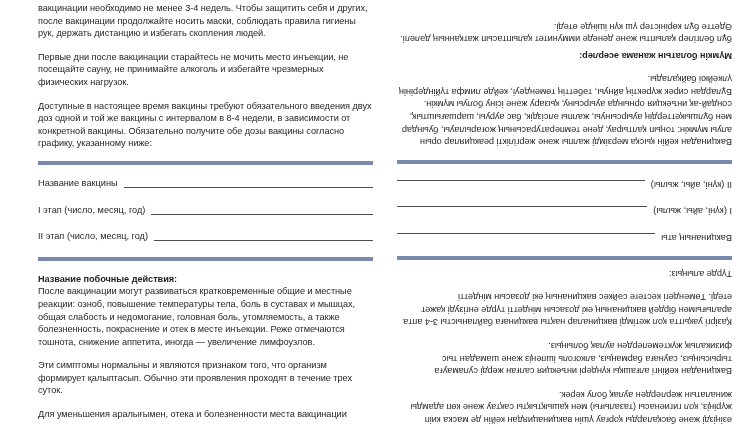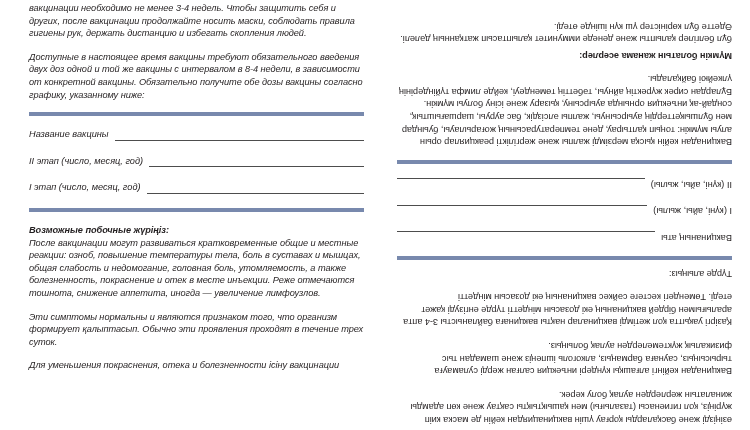--- a/index.html
+++ b/index.html
@@ -23,23 +23,22 @@
     overflow: hidden;
   }
   .column {
     position: absolute;
     top: 0;
     width: 375px;
     height: 430px;
     box-sizing: border-box;
   }
   .column-ru {
-    left: 7px;
+    left: 16px;
     padding: 0 18px 0 22px;
-    font-style: italic;
   }
   .column-kk {
     left: 375px;
     padding: 0 22px 0 18px;
     transform: rotate(180deg);
   }
   .flow {
     position: relative;
     width: 100%;
   }
@@ -71,21 +70,21 @@
     height: 4px;
     background: #7889ad;
     margin: 7px 0 12px 0;
     width: 100%;
   }
   .rule.rule-tight-top {
     margin-top: 6px;
   }
   .field-row {
     display: flex;
-    align-items: flex-end;
+    align-items: center;
     margin: 0 0 14px 0;
     width: 100%;
   }
   .field-label {
     font-size: 9.2px;
     line-height: 12.6px;
     white-space: nowrap;
     flex: 0 0 auto;
   }
   .field-line {
@@ -102,53 +101,54 @@
 </head>
 <body>
 
 <div class="page">
 
   <div class="column column-ru">
     <div class="flow flow-ru">
 
       <p>вакцинации необходимо не менее 3-4 недель. Чтобы защитить себя и других, после вакцинации продолжайте носить маски, соблюдать правила гигиены рук, держать дистанцию и избегать скопления людей.</p>
 
+      <p>Первые дни после вакцинации старайтесь не мочить место инъекции, не посещайте сауну, не принимайте алкоголь и избегайте чрезмерных физических нагрузок.</p>
 
       <p>Доступные в настоящее время вакцины требуют обязательного введения двух доз одной и той же вакцины с интервалом в 8-4 недели, в зависимости от конкретной вакцины. Обязательно получите обе дозы вакцины согласно графику, указанному ниже:</p>
 
       <div class="rule"></div>
 
       <div class="fields-block">
 
         <div class="field-row">
           <span class="field-label">Название вакцины</span>
           <span class="field-line"></span>
         </div>
 
         <div class="field-row">
-          <span class="field-label">II этап (число, месяц, год)</span>
+          <span class="field-label">I этап (число, месяц, год)</span>
           <span class="field-line"></span>
         </div>
 
         <div class="field-row">
-          <span class="field-label">I этап (число, месяц, год)</span>
+          <span class="field-label">II этап (число, месяц, год)</span>
           <span class="field-line"></span>
         </div>
 
       </div>
 
       <div class="rule rule-tight-top"></div>
 
-      <p class="section-head">Возможные побочные жүріңіз:</p>
+      <p class="section-head">Название побочные действия:</p>
 
       <p>После вакцинации могут развиваться кратковременные общие и местные реакции: озноб, повышение температуры тела, боль в суставах и мышцах, общая слабость и недомогание, головная боль, утомляемость, а также болезненность, покраснение и отек в месте инъекции. Реже отмечаются тошнота, снижение аппетита, иногда — увеличение лимфоузлов.</p>
 
       <p>Эти симптомы нормальны и являются признаком того, что организм формирует қалыптасып. Обычно эти проявления проходят в течение трех суток.</p>
 
-      <p class="tight">Для уменьшения покраснения, отека и болезненности ісіну вакцинации</p>
+      <p class="tight">Для уменьшения аралығымен, отека и болезненности места вакцинации</p>
 
     </div>
   </div>
 
   <div class="column column-kk">
     <div class="flow flow-kk">
 
       <p>өзіңізді және басқаларды қорғау үшін вакцинациядан кейін де маска киіп жүріңіз, қол гигиенасы (тазалығы) мен қашықтықты сақтау және көп адамды жиналатын жерлерден аулақ болу керек.</p>
 
       <p>Вакцинадан кейінгі алғашқы күндері инъекция салған жерді суламауға тырысыңыз, саунаға бармаңыз, алкоголь ішпеңіз және шамадан тыс физикалық жүктемелерден аулақ болыңыз.</p>

